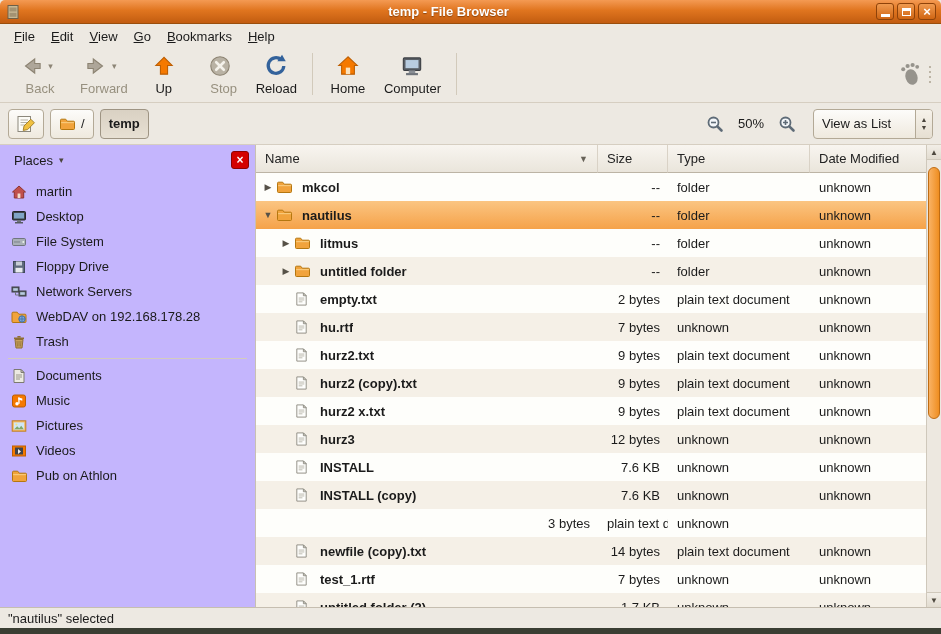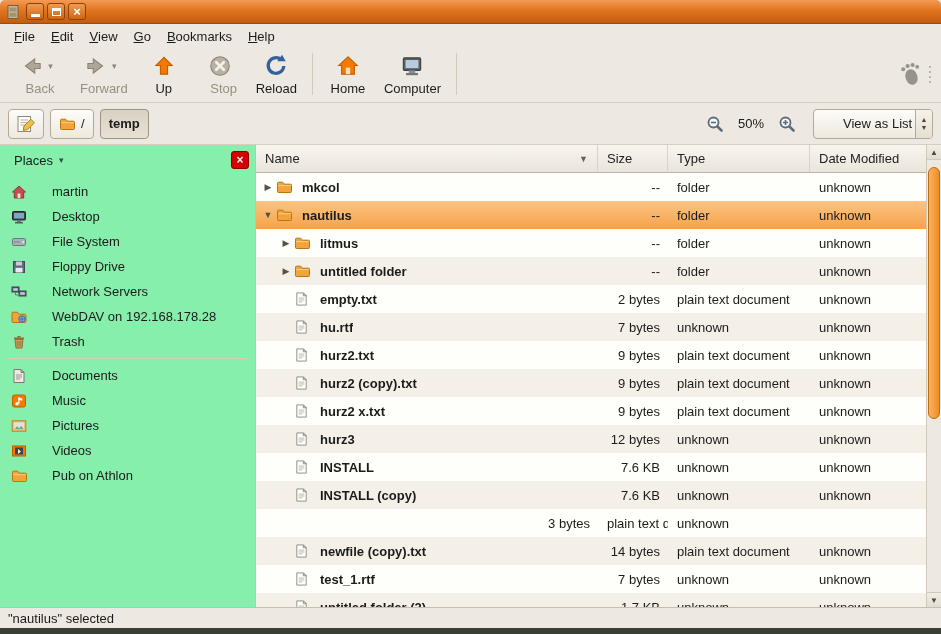--- a/index.html
+++ b/index.html
@@ -46,37 +46,37 @@
     border-bottom:1px solid #D6CEC1; background:#EDE9E2; }
   .lbtn { height:30px; border:1px solid #B3A996; border-radius:4px; display:flex; align-items:center;
     gap:5px; padding:0 8px; background:linear-gradient(180deg,#FDFCFA,#EFE9DE); }
   .lbtn.icon-only { width:36px; justify-content:center; padding:0; }
   .lbtn.pressed { background:linear-gradient(180deg,#D9D1C3,#E7E0D3); border-color:#9E9483; font-weight:bold; }
   .zoomgroup { margin-left:auto; display:flex; align-items:center; gap:8px; }
   .zoom-label { min-width:32px; text-align:center; }
   .zbtn { display:inline-flex; align-items:center; justify-content:center; width:24px; height:24px; }
   .combo { width:120px; height:30px; border:1px solid #B3A996; border-radius:4px; margin-left:6px;
     background:linear-gradient(180deg,#FDFCFA,#EFE9DE); display:flex; align-items:center; overflow:hidden; }
-  .combo .combo-label { flex:1; padding-left:8px;margin-left:21px; }
+  .combo .combo-label { flex:1; padding-left:8px; }
   .stepper { width:17px; height:100%; border-left:1px solid #B3A996; display:flex; flex-direction:column;
     align-items:center; justify-content:center; font-size:7px; line-height:1.1; color:#4A453C;
     background:linear-gradient(180deg,#F6F2EA,#E6DFD2); }
 
   
   .content { height:462px; display:flex; }
-  .sidebar { width:256px; flex:none; border-right:1px solid #C8C0B2; background:#86efac;
+  .sidebar { width:256px; flex:none; border-right:1px solid #C8C0B2; background:#c4b5fd;
     display:flex; flex-direction:column; overflow:hidden; }
   .sidebar-header { height:30px; flex:none; display:flex; align-items:center; padding:0 6px; }
   .places-btn { display:flex; align-items:center; gap:6px; padding:3px 8px; border-radius:3px; }
   .caret { font-size:9px; color:#4A453C; }
   .close-btn { margin-left:auto; width:18px; height:18px; background:#D40000; border:1px solid #8F0000;
     border-radius:3px; color:#fff; font-size:12px; font-weight:bold; display:flex; align-items:center;
     justify-content:center; line-height:1; }
   .sidebar-list { flex:1; padding:4px 0; overflow:hidden; }
-  .side-item { display:flex; align-items:center; gap:24px; height:25px; padding:0 11px; white-space:nowrap; }
+  .side-item { display:flex; align-items:center; gap:8px; height:25px; padding:0 11px; white-space:nowrap; }
   .sicon { width:17px; height:16px; flex:none; display:inline-flex; }
   .side-sep { height:1px; background:#D4CCBE; margin:4px 8px; }
 
   .main { flex:1; position:relative; background:#eab308; overflow:hidden; }
   .listheader { display:grid; grid-template-columns:342px 70px 142px 1fr; height:28px; margin-right:15px; }
   .hcell { display:flex; align-items:center; padding:0 9px; background:linear-gradient(180deg,#F8F5F0,#EAE5DB);
     border-right:1px solid #D9D2C6; border-bottom:1px solid #BCB4A5; color:#222; overflow:hidden; white-space:nowrap; }
   .hcell:last-child { border-right:none; }
   .hcell .sort { margin-left:auto; font-size:9px; color:#676258; }
   .rows { position:absolute; top:28px; bottom:0; left:0; right:15px; overflow:hidden; }
@@ -114,20 +114,21 @@
 <div class="window">
 
   <div class="titlebar">
     <span class="win-icon">
         <svg width="16" height="16" viewBox="0 0 16 16">
           <rect x="3" y="1.5" width="10" height="13" fill="#C8B894" stroke="#6E6048"></rect>
           <rect x="4.5" y="3.5" width="7" height="4" fill="#A39272"></rect>
           <rect x="4.5" y="8.8" width="7" height="4" fill="#A39272"></rect>
         </svg>
       </span>
+    <span class="title">temp - File Browser</span>
     <span class="win-buttons">
       <span class="wbtn">
           <span class="g-min"></span>
         </span>
       <span class="wbtn">
           <span class="g-max"></span>
         </span>
       <span class="wbtn">
           <span class="g-close">×</span>
         </span>

